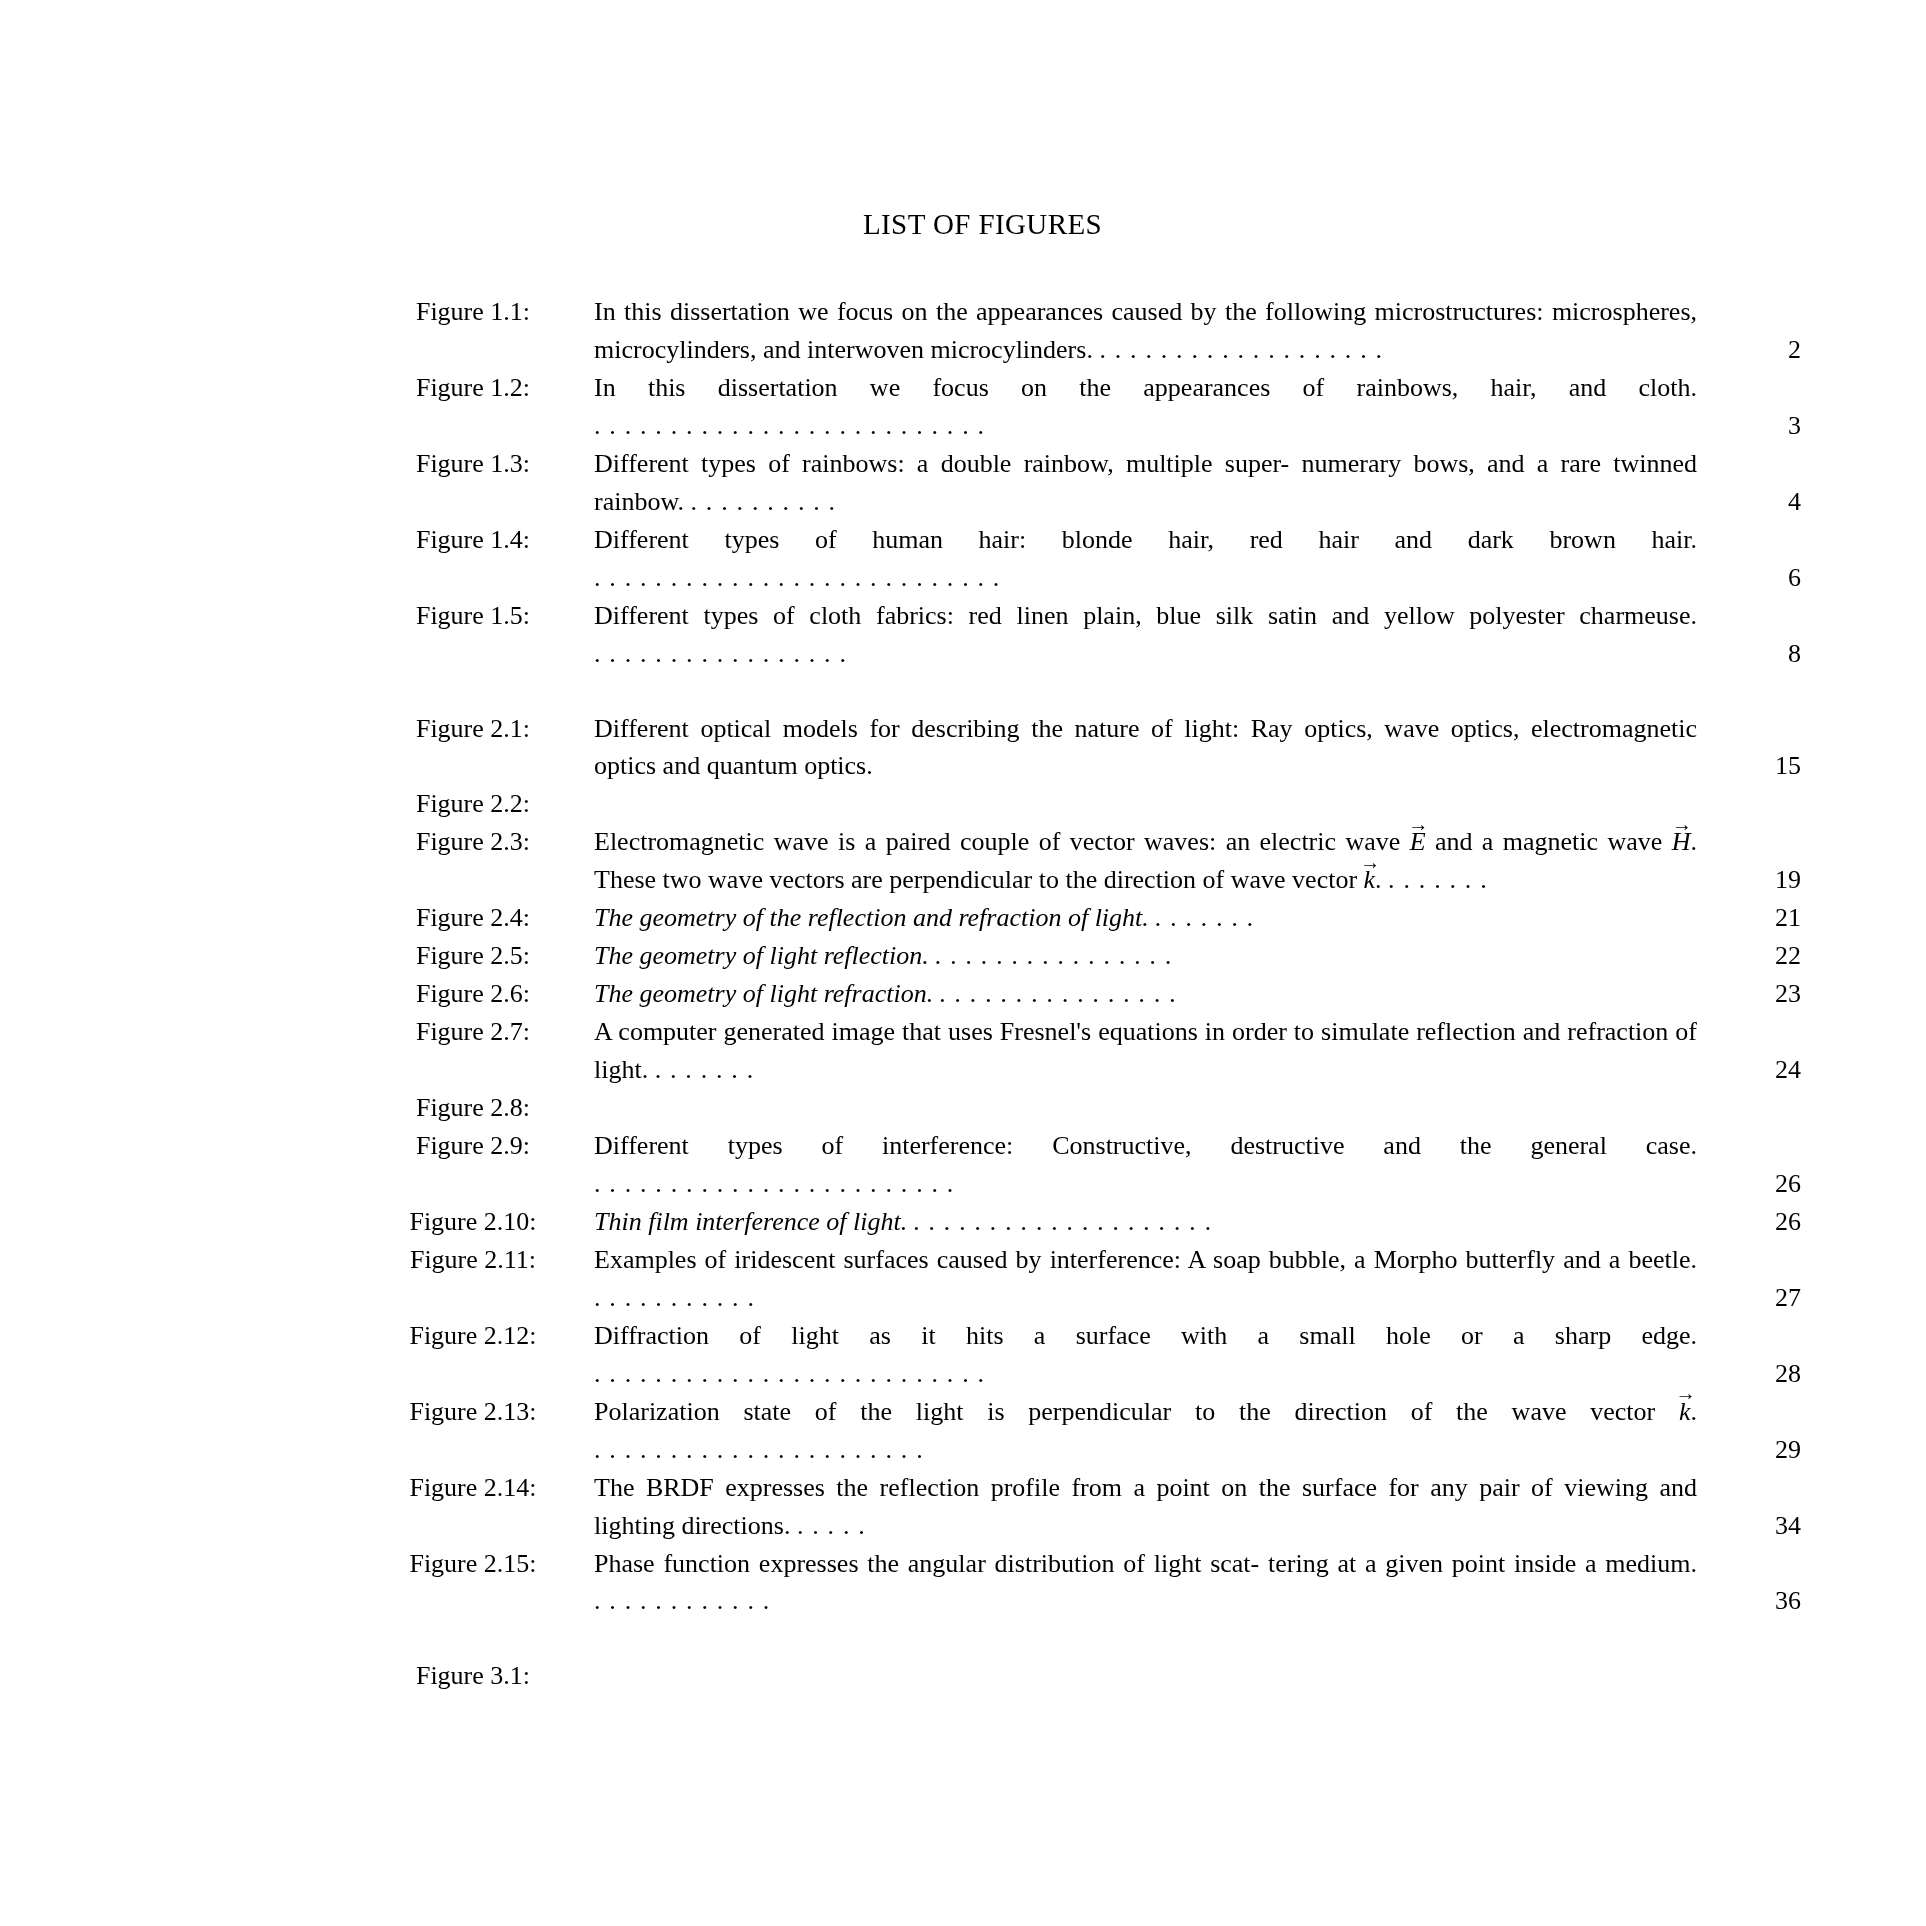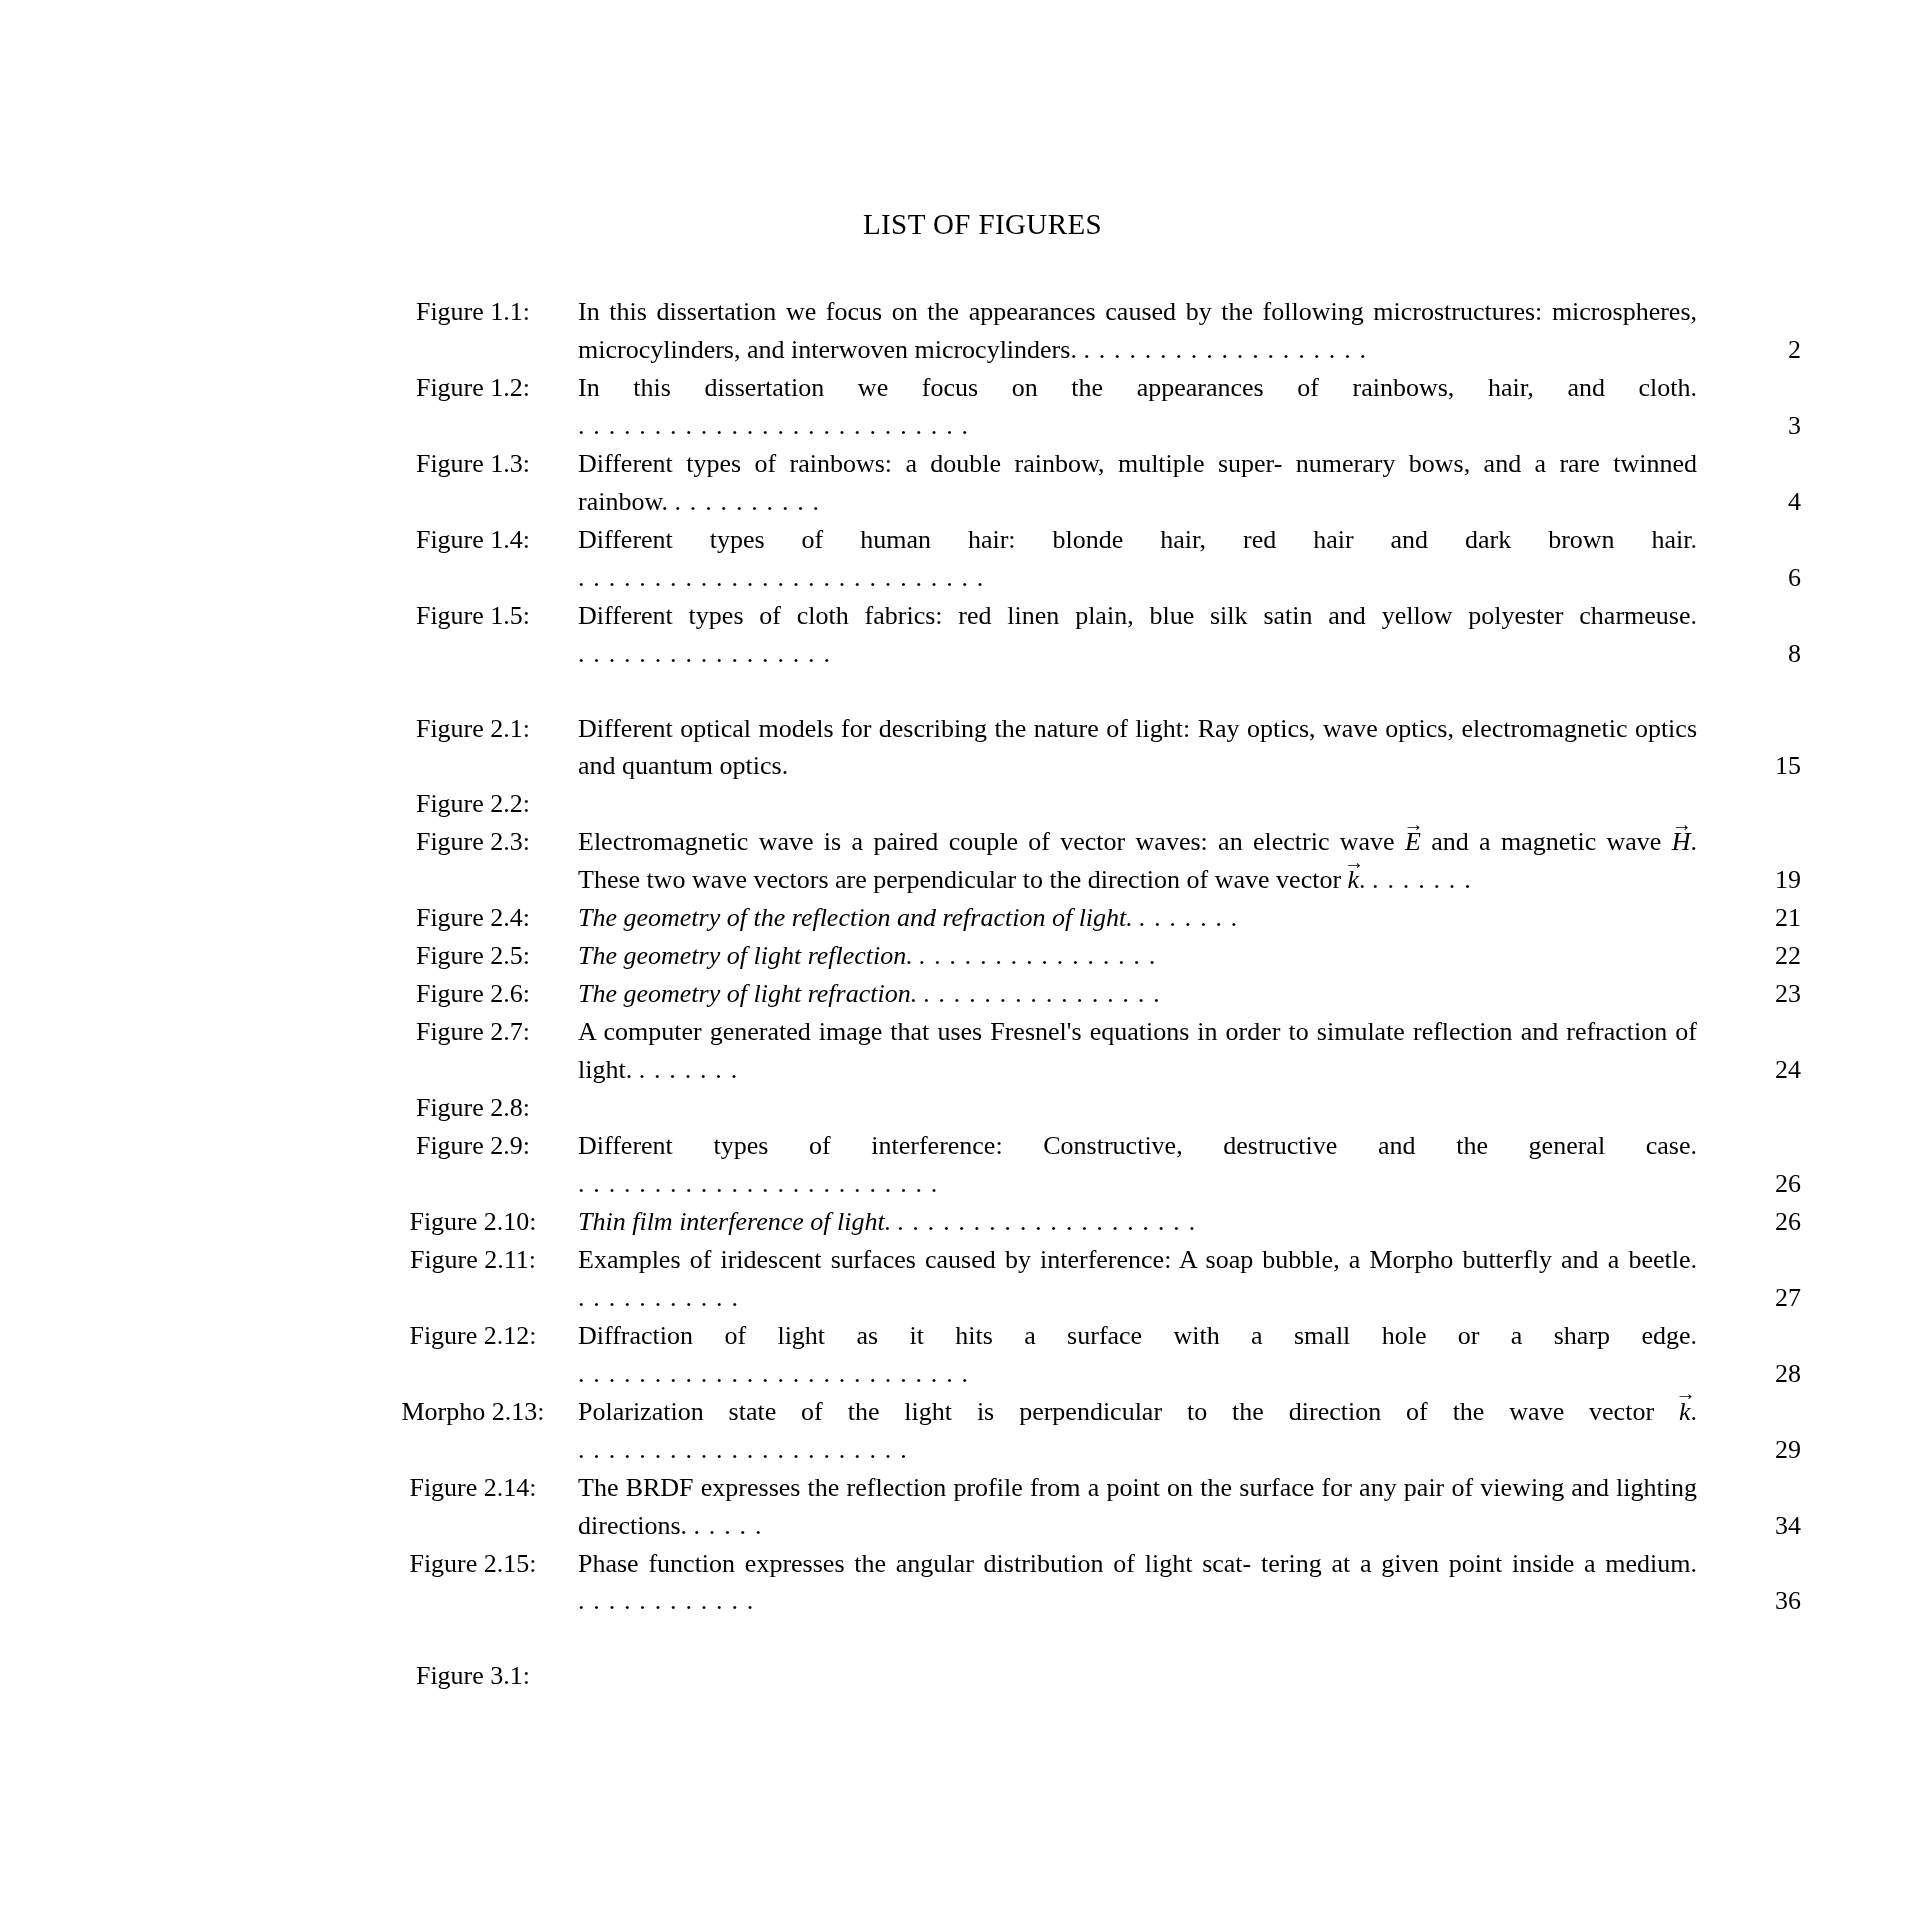--- a/index.html
+++ b/index.html
@@ -39,20 +39,21 @@
   }
   .fig-label {
     flex:0 0 auto;
     width:210px;
     white-space:nowrap;
     text-align:center;
   }
   .fig-body {
     flex:1 1 auto;
     position:relative;
+    margin-left:16px;
   }
   .desc {
     text-align:justify;
     text-justify:inter-word;
     padding-right:104px;
     hyphens:manual;
   }
   .desc .leader {
     letter-spacing:0.34em;
     word-spacing:0.2em;
@@ -198,21 +199,21 @@
           </div>
         </div>
         <div class="entry">
           <div class="fig-label">Figure 2.12:</div>
           <div class="fig-body">
             <div class="desc">Diffraction of light as it hits a surface with a small hole or a sharp edge. <span class="leader">..........................</span></div>
             <div class="pageno">28</div>
           </div>
         </div>
         <div class="entry">
-          <div class="fig-label">Morpho 2.13:</div>
+          <div class="fig-label">Figure 2.13:</div>
           <div class="fig-body">
             <div class="desc">Polarization state of the light is perpendicular to the direction of the wave vector <span class="vec"><span class="arrow">→</span>k</span>. <span class="leader">......................</span></div>
             <div class="pageno">29</div>
           </div>
         </div>
         <div class="entry">
           <div class="fig-label">Figure 2.14:</div>
           <div class="fig-body">
             <div class="desc">The BRDF expresses the reflection profile from a point on the surface for any pair of viewing and lighting directions. <span class="leader">.....</span></div>
             <div class="pageno">34</div>

